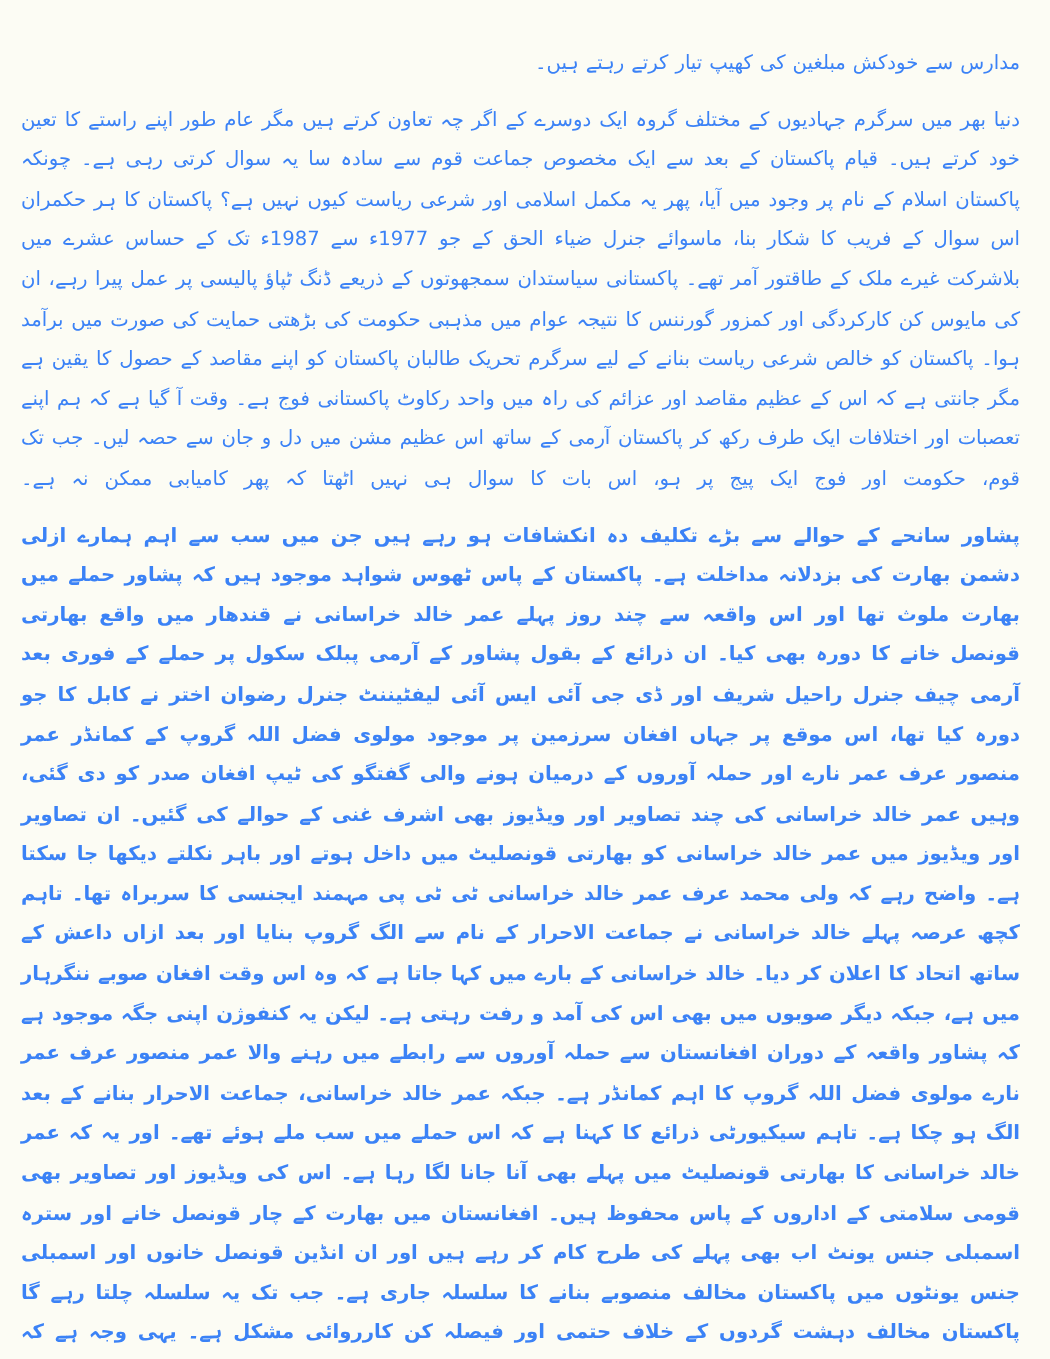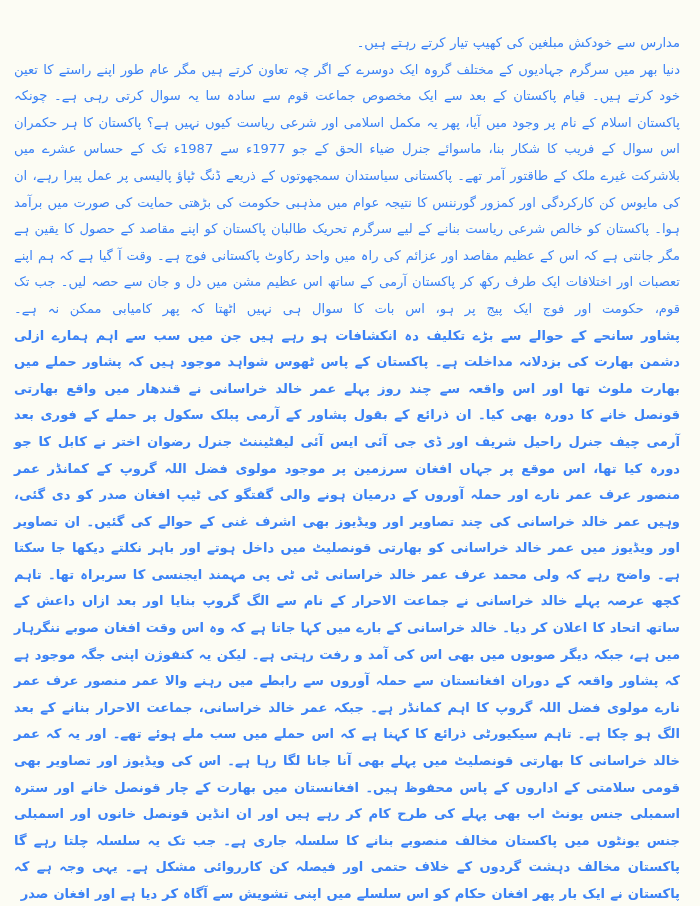--- a/index.html
+++ b/index.html
@@ -46,21 +46,21 @@
     text-align-last: justify;
     text-justify: inter-word;
   }
   
   .para-tail {
     text-align: right;
     text-align-last: right;
     text-indent: 0;
   }
   .para + .para {
-    margin-top: 0;
+    margin-top: 11px;
   }
   
   .para.last {
     text-align: justify;
     text-align-last: right;
     font-weight: bold;
   }
 </style>
 </head>
 <body style="background: rgb(252, 252, 244);">

